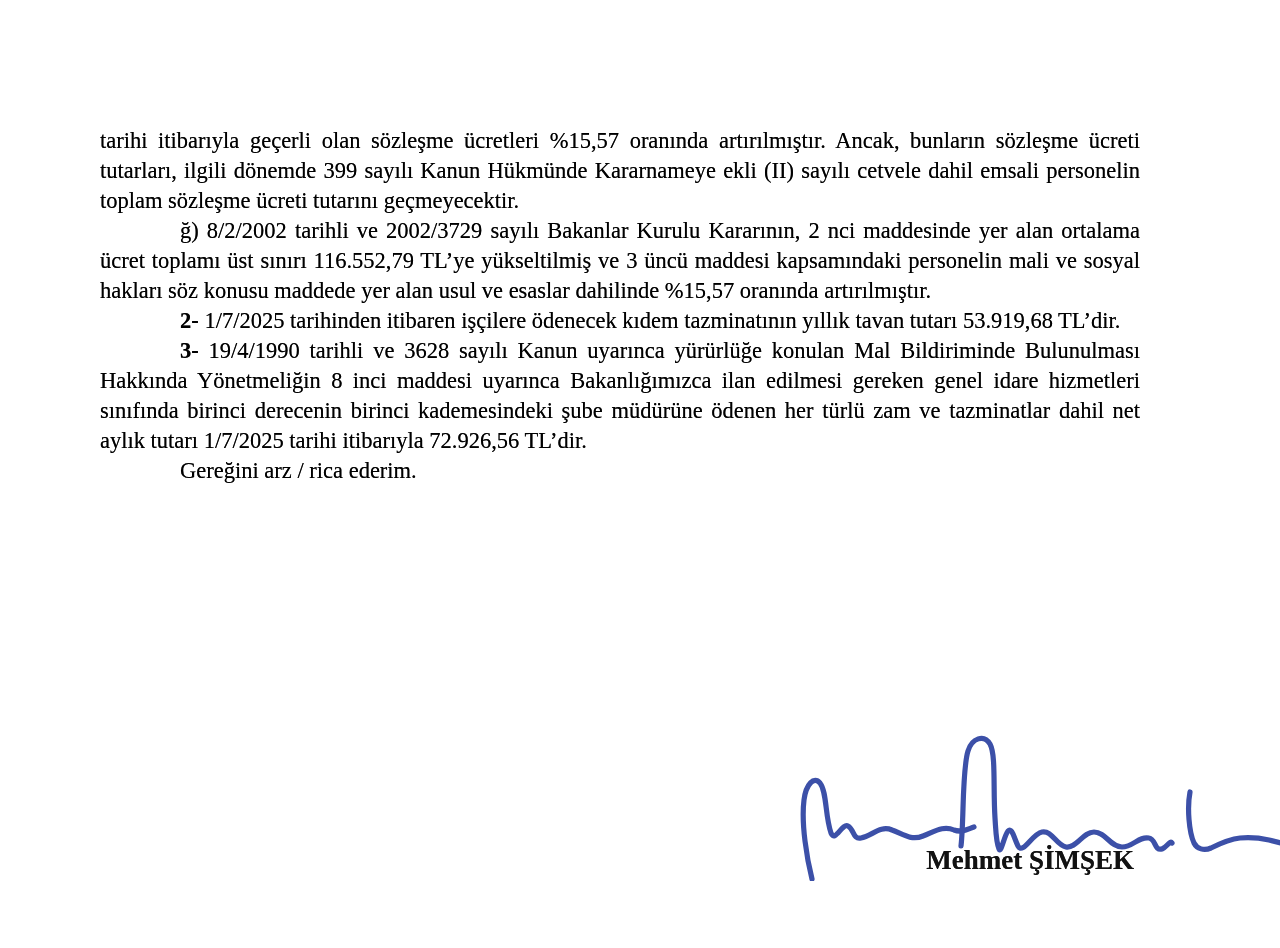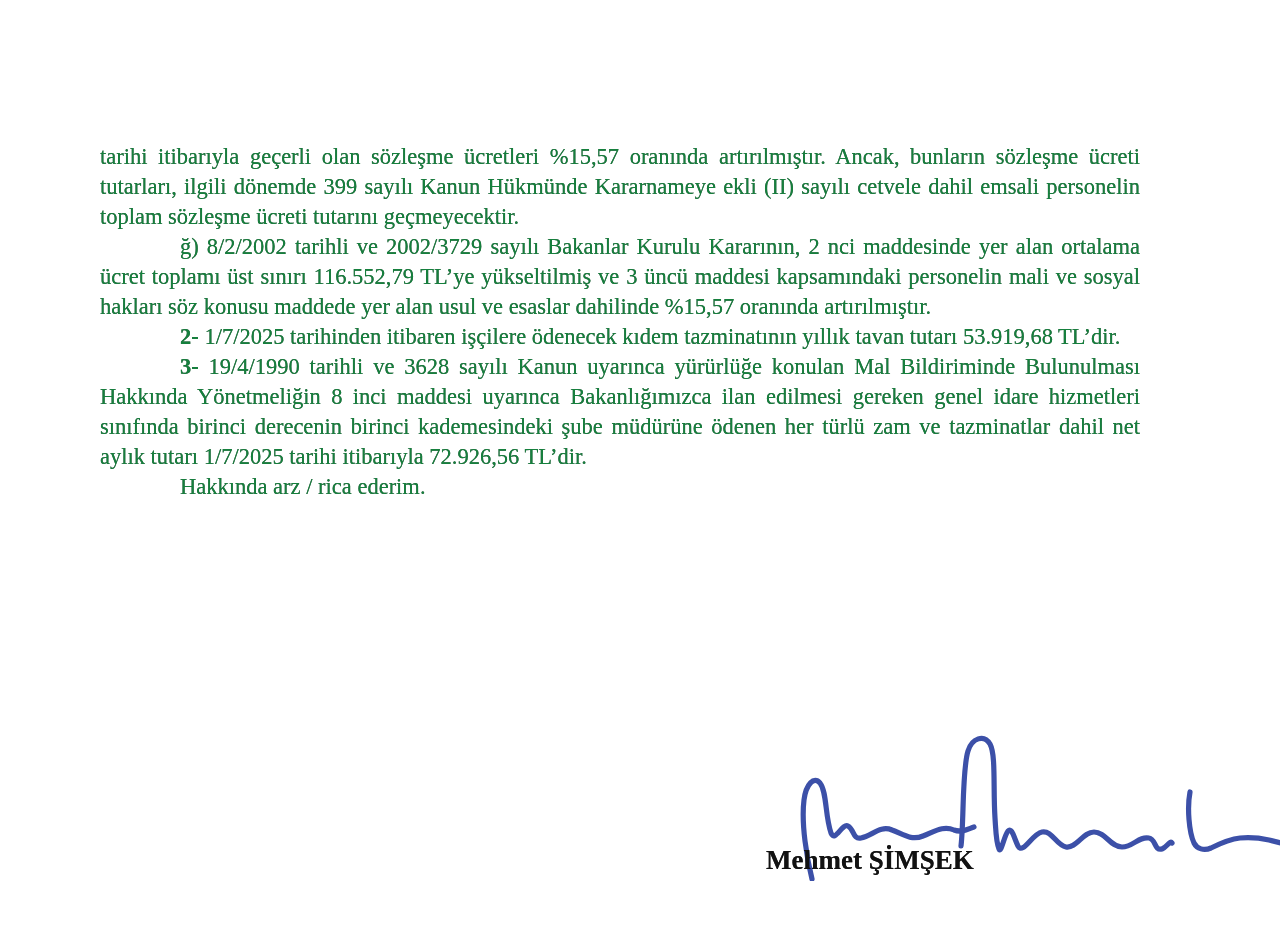--- a/index.html
+++ b/index.html
@@ -13,26 +13,25 @@
     height: 948px;
     background: #ffffff;
     overflow: hidden;
     font-family: "Liberation Serif", serif;
   }
   .doc-body {
     position: absolute;
     left: 100px;
     top: 126px;
     width: 1040px;
-    color: #15803d;
+    color: #000000;
     font-size: 22.5px;
     line-height: 30px;
     text-align: justify;
     text-shadow: 0 0 0.5px rgba(25,25,25,0.75);
-    margin-top: 16px;
   }
   .para {
     margin: 0;
     padding: 0;
   }
   .para.indent {
     text-indent: 80px;
   }
   .para .num {
     font-weight: bold;
@@ -57,21 +56,21 @@
     stroke: #3c50a8;
     stroke-width: 5.2;
     stroke-linecap: round;
     stroke-linejoin: round;
   }
   .sig-name-block {
     position: absolute;
     left: 766px;
     top: 845px;
     width: 368px;
-    text-align: left;
+    text-align: right;
     color: #121212;
     font-weight: bold;
     font-size: 27px;
     line-height: 30px;
     text-shadow: 0 0 0.5px rgba(15,15,15,0.8);
   }
   .sig-name, .sig-title {
     display: block;
     white-space: nowrap;
   }
@@ -84,21 +83,21 @@
   <div class="doc-body">
     <p class="para">tarihi itibarıyla geçerli olan sözleşme ücretleri %15,57 oranında artırılmıştır. Ancak, bunların sözleşme ücreti tutarları, ilgili dönemde 399 sayılı Kanun Hükmünde Kararnameye ekli (II) sayılı cetvele dahil emsali personelin toplam sözleşme ücreti tutarını geçmeyecektir.</p>
 
     <p class="para indent">ğ) 8/2/2002 tarihli ve 2002/3729 sayılı Bakanlar Kurulu Kararının, 2 nci maddesinde yer alan ortalama ücret toplamı üst sınırı 116.552,79 TL’ye yükseltilmiş ve 3 üncü maddesi kapsamındaki personelin mali ve sosyal hakları söz konusu maddede yer alan usul ve esaslar dahilinde %15,57 oranında artırılmıştır.</p>
 
     <p class="para indent"><span class="num">2-</span><span> 1/7/2025 tarihinden itibaren işçilere ödenecek kıdem tazminatının yıllık tavan tutarı 53.919,68 TL’dir.</span></p>
 
     <p class="para indent"><span class="num">3-</span><span> 19/4/1990 tarihli ve 3628 sayılı Kanun uyarınca yürürlüğe konulan Mal Bildiriminde Bulunulması Hakkında Yönetmeliğin 8 inci maddesi uyarınca Bakanlığımızca ilan edilmesi gereken genel idare hizmetleri sınıfında birinci derecenin birinci kademesindeki şube müdürüne ödenen her türlü zam ve tazminatlar dahil net aylık tutarı 1/7/2025 tarihi itibarıyla 72.926,56 TL’dir.</span></p>
 
 
-    <p class="para indent">Hakkında arz / rica ederim.</p>
+    <p class="para indent">Gereğini arz / rica ederim.</p>
   </div>
 
   <div class="signature-area">
     <svg class="sig-svg" viewBox="0 0 490 155" xmlns="http://www.w3.org/2000/svg" aria-hidden="true">
       <path d="
         M 19 153
         C 14 133, 8 98, 11 74
         C 13 58, 21 50, 27 57
         C 34 66, 32 90, 38 107
         C 42 117, 49 97, 55 100

